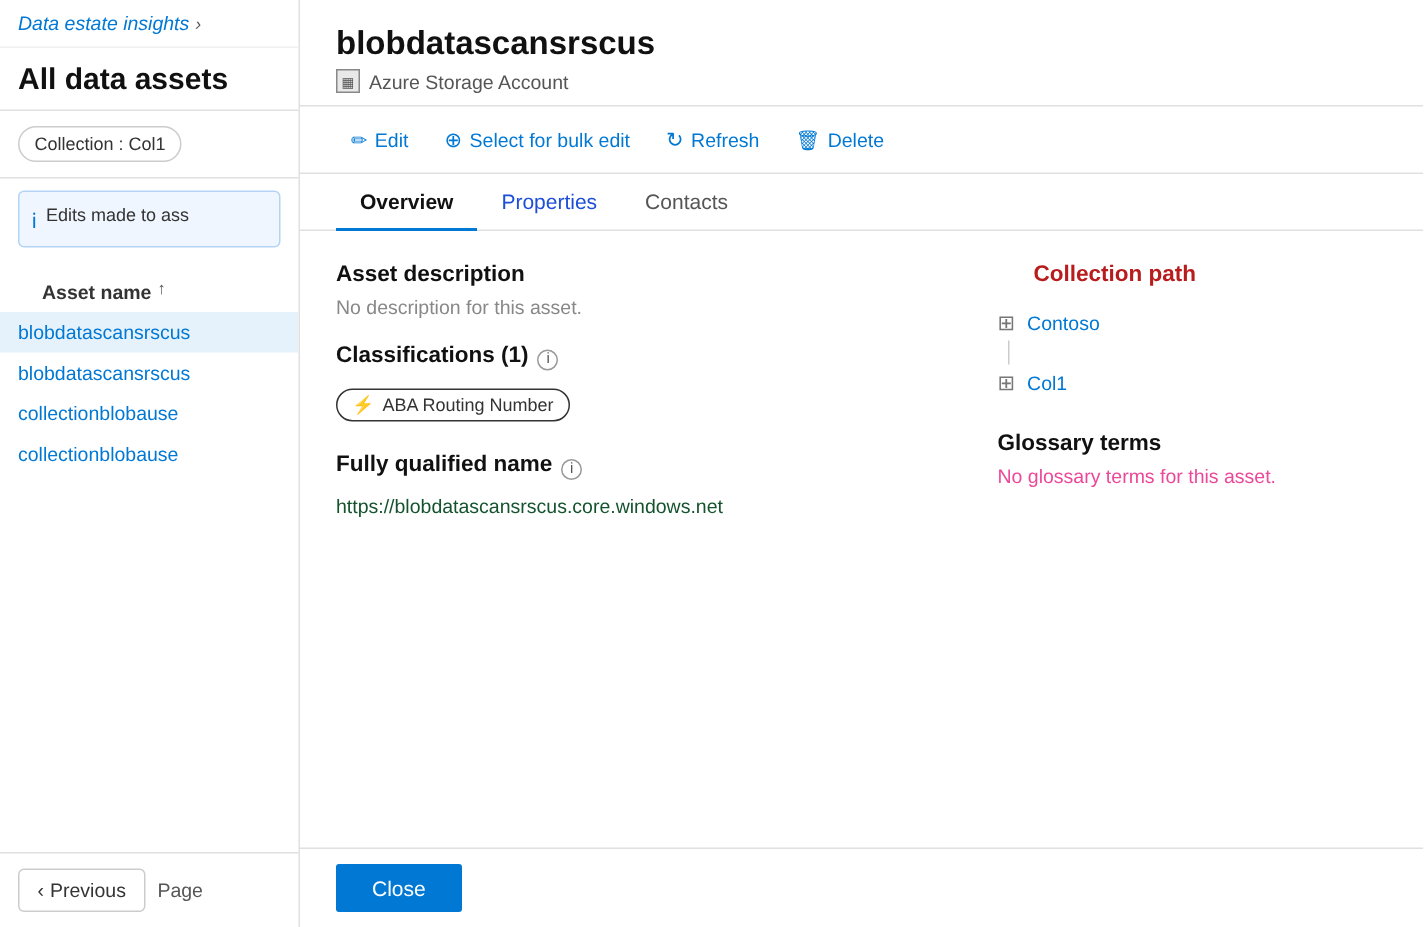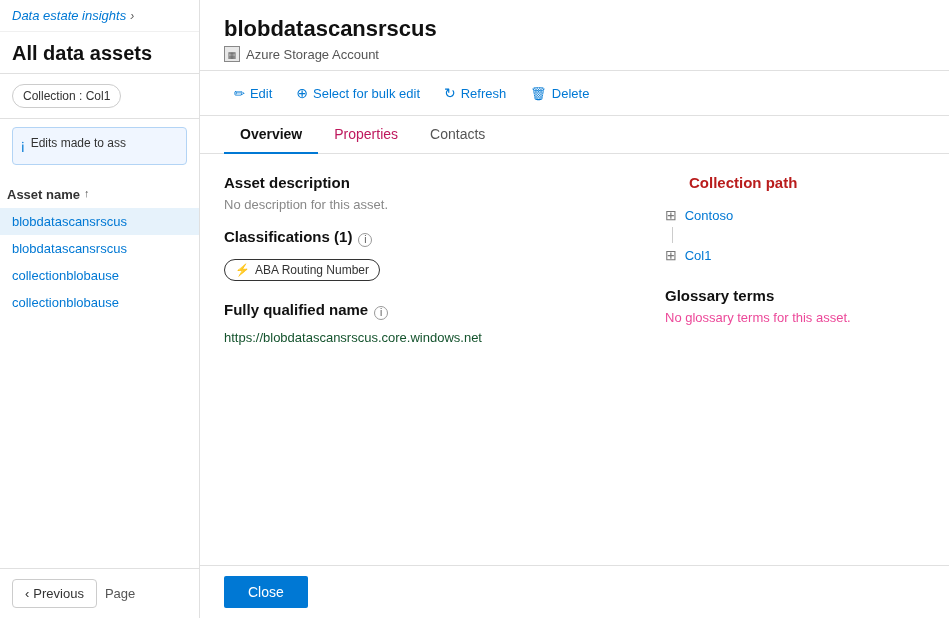--- a/index.html
+++ b/index.html
@@ -18,21 +18,21 @@
 
     .collection-filter { padding: 10px 12px; border-bottom: 1px solid #e0e0e0; }
     .collection-badge { display: inline-flex; align-items: center; border: 1px solid #ccc; border-radius: 16px; padding: 4px 10px; font-size: 12px; color: #333; background: #fff; gap: 4px; }
 
     .results-count { padding: 8px 12px; font-size: 12px; color: #555; border-bottom: 1px solid #f0f0f0; }
 
     .info-banner { margin: 8px 12px; background: #f0f6ff; border: 1px solid #b3d4f5; border-radius: 4px; padding: 8px; display: flex; align-items: flex-start; gap: 6px; font-size: 12px; color: #333; }
     .info-icon { color: #0078d4; font-size: 14px; flex-shrink: 0; margin-top: 1px; }
 
     .asset-list { padding: 8px 0; flex: 1; overflow: hidden; }
-    .asset-list-header { padding: 6px 7px; font-size: 13px; font-weight: 600; color: #333; display: flex; align-items: flex-start; gap: 4px; }
+    .asset-list-header { padding: 6px 28px; font-size: 13px; font-weight: 600; color: #333; display: flex; align-items: flex-start; gap: 4px; }
     .sort-icon { font-size: 11px; color: #555; }
 
     .asset-item { padding: 6px 12px; font-size: 13px; color: #0078d4; cursor: pointer; }
     .asset-item.active { background: #e6f2fb; }
 
     
     .pagination { padding: 10px 12px; border-top: 1px solid #e0e0e0; display: flex; align-items: center; gap: 8px; }
     .prev-btn { border: 1px solid #ccc; border-radius: 4px; padding: 6px 12px; font-size: 13px; color: #333; background: #fff; cursor: pointer; display: flex; align-items: center; gap: 4px; }
     .page-label { font-size: 13px; color: #555; }
 
@@ -42,21 +42,21 @@
     .asset-header { padding: 16px 24px 8px 24px; border-bottom: 1px solid #e0e0e0; }
     .asset-title { font-size: 22px; font-weight: 600; color: #111; margin-bottom: 4px; }
     .asset-type { display: flex; align-items: center; gap: 6px; font-size: 13px; color: #555; }
 
     .toolbar { padding: 8px 24px; border-bottom: 1px solid #e0e0e0; display: flex; align-items: center; gap: 4px; }
     .toolbar-btn { display: flex; align-items: center; gap: 5px; padding: 6px 10px; font-size: 13px; color: #0078d4; background: transparent; border: none; cursor: pointer; border-radius: 2px; }
 
     .tabs { padding: 0 24px; border-bottom: 1px solid #e0e0e0; display: flex; gap: 0; }
     .tab { padding: 10px 16px; font-size: 14px; color: #555; cursor: pointer; border-bottom: 2px solid transparent; margin-bottom: -1px; text-align: center; }
     .tab.active { color: #111; font-weight: 600; border-bottom-color: #0078d4; }
-    .tab.properties { color: #be185d; }
+    .tab.properties { color: #1d4ed8; }
 
     .content { flex: 1; padding: 20px 24px; display: flex; gap: 40px; overflow: auto; }
 
     .content-left { flex: 1; }
     .content-right { width: 260px; }
 
     .section-title { font-size: 15px; font-weight: 700; color: #111; margin-bottom: 6px; }
     .section-subtitle { font-size: 13px; color: #888; margin-bottom: 16px; }
 
     .classifications-header { display: flex; align-items: center; gap: 6px; margin-bottom: 8px; }

